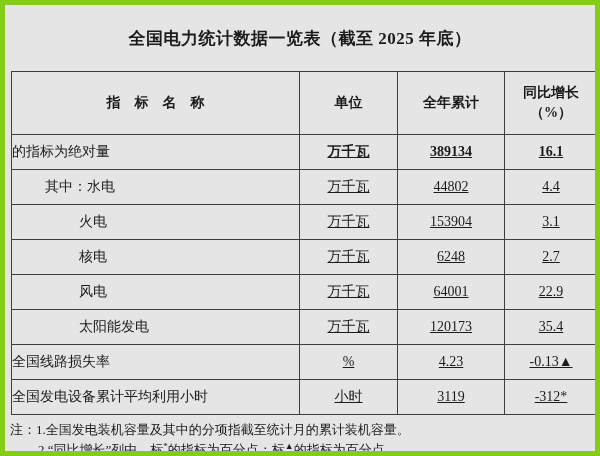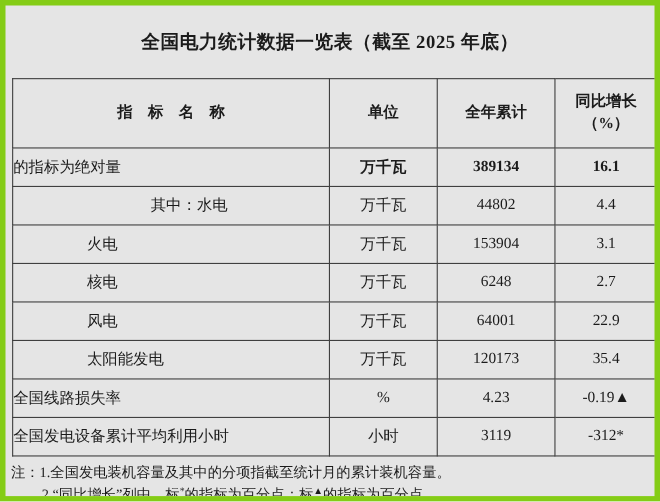--- a/index.html
+++ b/index.html
@@ -31,23 +31,23 @@
     overflow:hidden;
   }
   thead th {
     font-weight:bold;
     text-align:center;
     height:62px;
     line-height:20px;
   }
   tbody td { height:34px; }
   td.ind  { text-align:left; padding-left:10px; }
-  td.ind.lvl1 { padding-left:33px;text-align:center; }
+  td.ind.lvl1 { padding-left:33px; }
   td.ind.lvl2 { padding-left:67px;font-family:Liberation Mono, monospace; }
-  td.num  { text-align:center; }
+  td.num  { text-align:center;text-decoration:underline; }
   tr.emph td.num { font-weight:bold; }
   .yoy-head { display:block; }
   .notes {
     margin:5px 0 16px 5px;
     font-size:13px;
     line-height:20px;
   }
   .note-line2 { padding-left:28px; }
   .notes sup {
     font-size:9px;
@@ -114,21 +114,21 @@
       <tr>
         <td class="ind lvl2">太阳能发电</td>
         <td class="num">万千瓦</td>
         <td class="num">120173</td>
         <td class="num">35.4</td>
       </tr>
       <tr>
         <td class="ind">全国线路损失率</td>
         <td class="num">%</td>
         <td class="num">4.23</td>
-        <td class="num">-0.19▲</td>
+        <td class="num">-0.13▲</td>
       </tr>
       <tr>
         <td class="ind">全国发电设备累计平均利用小时</td>
         <td class="num">小时</td>
         <td class="num">3119</td>
         <td class="num">-312*</td>
       </tr>
     </tbody>
   </table>
 

